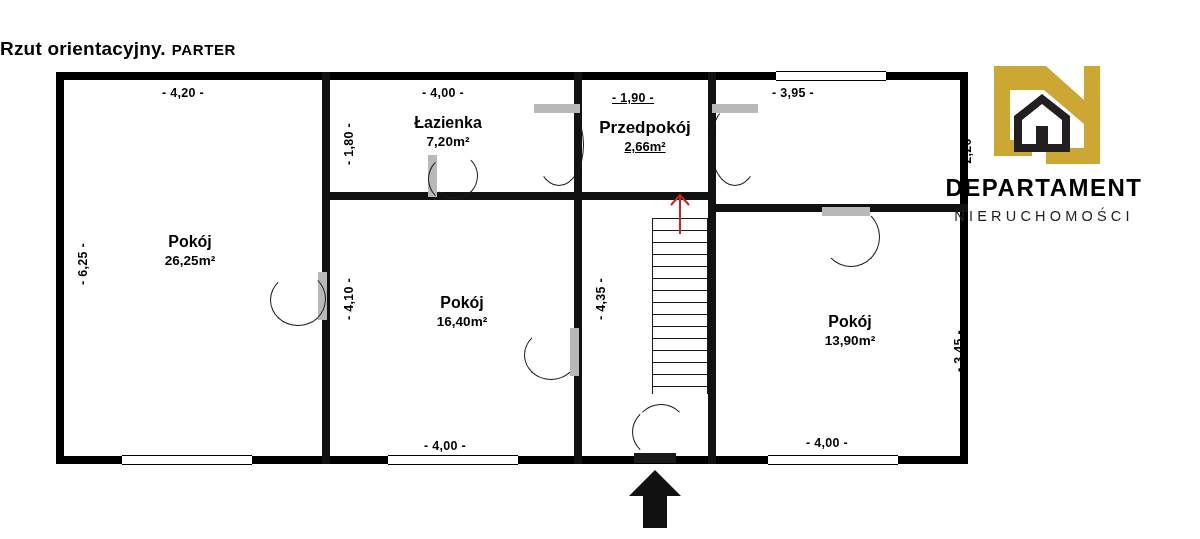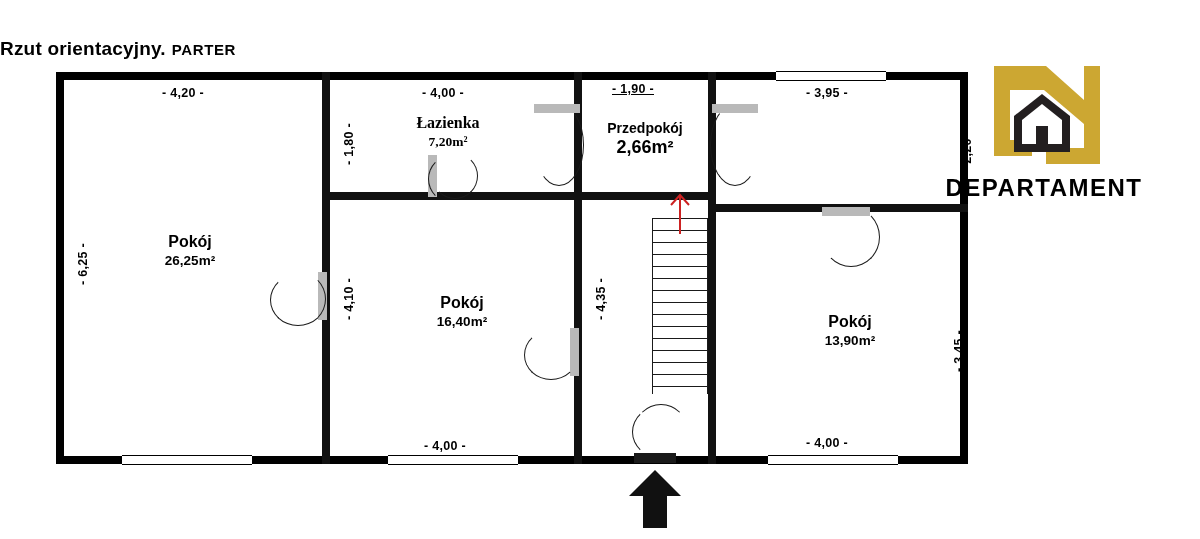--- a/index.html
+++ b/index.html
@@ -76,22 +76,22 @@
   .room .name {
     font-size: 16px;
     font-weight: bold;
     line-height: 20px;
   }
   .room .area {
     font-size: 13.5px;
     font-weight: bold;
     line-height: 18px;
   }
-  .room.small .name { font-size: 14px; }
-  .room.small .area { font-size: 18px; }
+  .room.small .name { font-size: 17px; }
+  .room.small .area { font-size: 13px; text-decoration: underline; }
   
   .dim {
     position: absolute;
     font-size: 12.5px;
     font-weight: bold;
     white-space: nowrap;
     letter-spacing: 0.3px;
   }
   .dim.vert {
     transform: rotate(-90deg);
@@ -228,21 +228,21 @@
 
   <svg class="entry-arrow" width="56" height="62" viewBox="0 0 56 62" style="left:627px; top:468px;">
     <polygon points="28,2 54,28 40,28 40,60 16,60 16,28 2,28" fill="#111111"></polygon>
   </svg>
 
   <div class="room" style="left:108px; top:232px; width:164px;">
     <div class="name">Pokój</div>
     <div class="area">26,25m²</div>
   </div>
 
-  <div class="room" style="left:366px; top:113px; width:164px;font-family:Liberation Serif, serif;">
+  <div class="room" style="left:366px; top:113px; width:164px;">
     <div class="name">Łazienka</div>
     <div class="area">7,20m²</div>
   </div>
 
   <div class="room small" style="left:562px; top:118px; width:166px;">
     <div class="name">Przedpokój</div>
     <div class="area">2,66m²</div>
   </div>
 
   <div class="room" style="left:762px; top:126px; width:164px;">
@@ -256,22 +256,22 @@
   <div class="room" style="left:768px; top:312px; width:164px;">
     <div class="name">Pokój</div>
     <div class="area">13,90m²</div>
   </div>
 
   <div class="room small" style="left:572px; top:396px; width:150px;">
   </div>
 
   <div class="dim" style="left:162px; top:86px;">- 4,20 -</div>
   <div class="dim" style="left:422px; top:86px;">- 4,00 -</div>
-  <div class="dim" style="left:612px; top:82px;text-decoration:underline;">- 1,90 -</div>
-  <div class="dim" style="left:806px; top:86px;">- 3,95 -</div>
+  <div class="dim" style="left:612px; top:91px;text-decoration:underline;">- 1,90 -</div>
+  <div class="dim" style="left:772px; top:86px;">- 3,95 -</div>
 
   <div class="dim vert" style="left:76px; top:285px;">- 6,25 -</div>
   <div class="dim vert" style="left:342px; top:165px;">- 1,80 -</div>
   <div class="dim vert" style="left:342px; top:320px;">- 4,10 -</div>
   <div class="dim vert" style="left:594px; top:320px;">- 4,35 -</div>
   <div class="dim vert" style="left:960px; top:172px;">- 2,20 -</div>
   <div class="dim vert" style="left:952px; top:372px;">- 3,45 -</div>
 
   <div class="dim" style="left:424px; top:439px;">- 4,00 -</div>
   <div class="dim" style="left:806px; top:436px;">- 4,00 -</div>
@@ -280,15 +280,16 @@
     <div class="wm-logo">
       <svg width="120" height="110" viewBox="0 0 120 110">
 
         <path d="M10 6 L62 6 L100 40 L100 6 L116 6 L116 104 L62 104 L62 88 L100 88 L100 64 L60 30 L26 30 L26 80 L48 80 L48 96 L10 96 Z" fill="#c9a227" opacity="0.95"></path>
         <path d="M30 56 L58 34 L86 56 L86 92 L30 92 Z" fill="#231f20"></path>
         <path d="M58 44 L78 60 L78 84 L38 84 L38 60 Z" fill="#ffffff"></path>
         <rect x="52" y="66" width="12" height="18" fill="#231f20"></rect>
       </svg>
     </div>
     <div class="wm-name">DEPARTAMENT</div>
+    <div class="wm-sub">NIERUCHOMOŚCI</div>
   </div>
 
 </div>
 
 </body></html>

